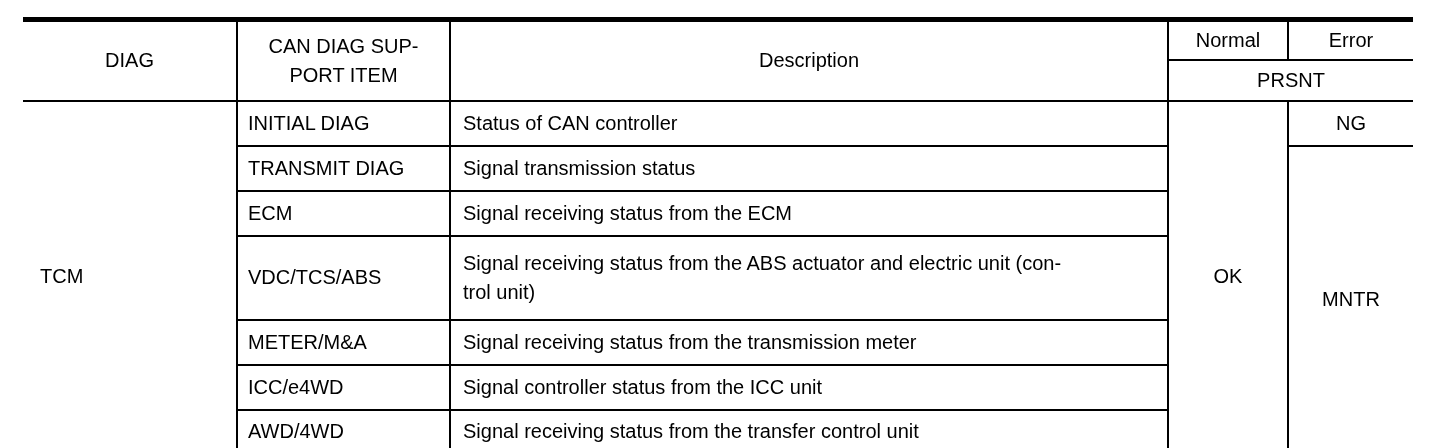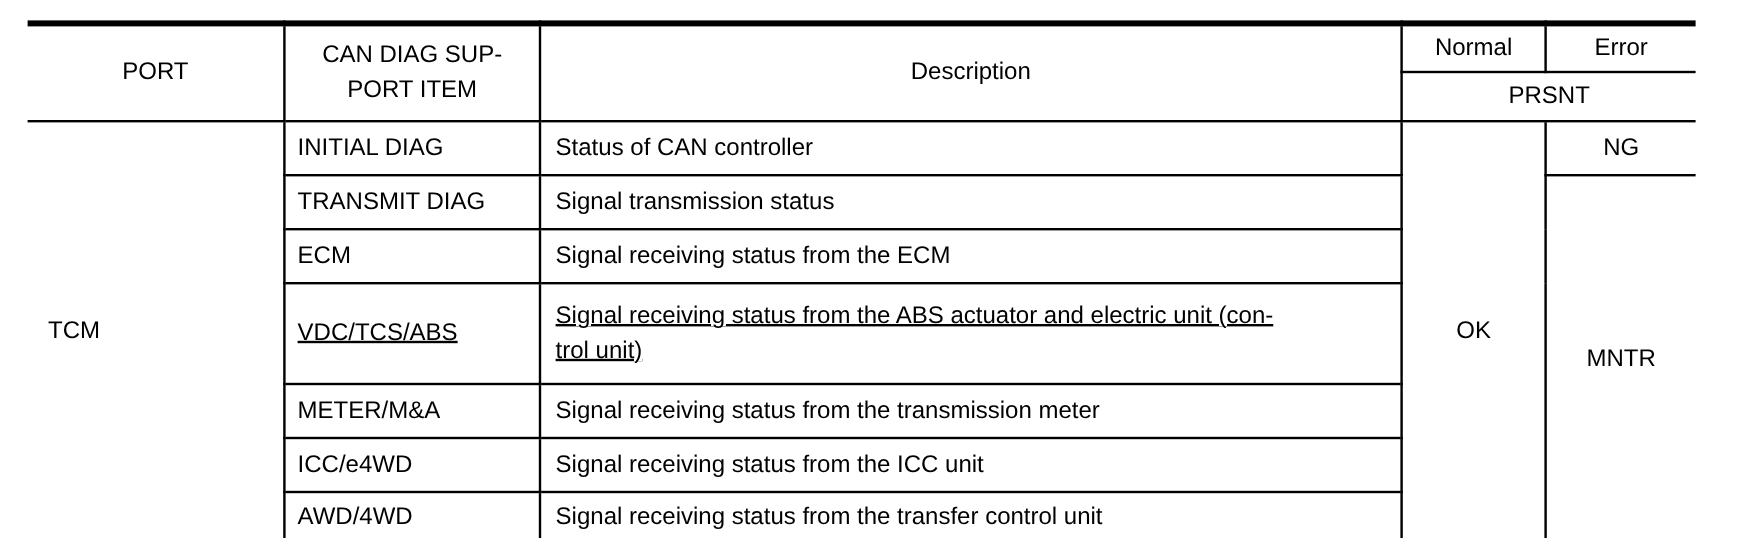--- a/index.html
+++ b/index.html
@@ -32,40 +32,40 @@
     padding: 2px 8px;
     overflow: hidden;
     text-align: left;
   }
   .no-l { border-left: none; }
   .no-r { border-right: none; }
   .center { text-align: center; padding-left: 2px; padding-right: 2px; }
   thead tr.hdr-top { height: 40px; }
   thead tr.hdr-sub { height: 41px; }
   tbody tr { height: 45px; }
-  tbody tr.tall { height: 84px; text-decoration: underline; }
+  tbody tr.tall { height: 84px; }
   td.item-cell { padding-left: 17px; }
   td.mntr-cell { padding-left: 10px; }
   td.desc-cell { padding-left: 12px; }
 </style>
 </head>
 <body>
 
 <div class="table-wrap">
   <table>
     <colgroup>
       <col style="width:214px">
       <col style="width:213px">
       <col style="width:718px">
       <col style="width:120px">
       <col style="width:125px">
     </colgroup>
     <thead>
       <tr class="hdr-top">
-        <th rowspan="2" class="no-l center">PORT</th>
+        <th rowspan="2" class="no-l center">DIAG</th>
         <th rowspan="2" class="center">
           <span>CAN DIAG SUP-</span><br>
           <span>PORT ITEM</span>
         </th>
         <th rowspan="2" class="center">Description</th>
         <th class="center">Normal</th>
         <th class="no-r center">Error</th>
       </tr>
       <tr class="hdr-sub">
         <th colspan="2" class="no-r center">PRSNT</th>
@@ -94,21 +94,21 @@
           <span>Signal receiving status from the ABS actuator and electric unit (con-</span><br>
           <span>trol unit)</span>
         </td>
       </tr>
       <tr>
         <td class="mntr-cell">METER/M&amp;A</td>
         <td class="desc-cell">Signal receiving status from the transmission meter</td>
       </tr>
       <tr>
         <td class="mntr-cell">ICC/e4WD</td>
-        <td class="desc-cell">Signal receiving status from the ICC unit</td>
+        <td class="desc-cell">Signal controller status from the ICC unit</td>
       </tr>
       <tr>
         <td class="mntr-cell">AWD/4WD</td>
         <td class="desc-cell">Signal receiving status from the transfer control unit</td>
       </tr>
     </tbody>
   </table>
 </div>
 
 </body></html>

